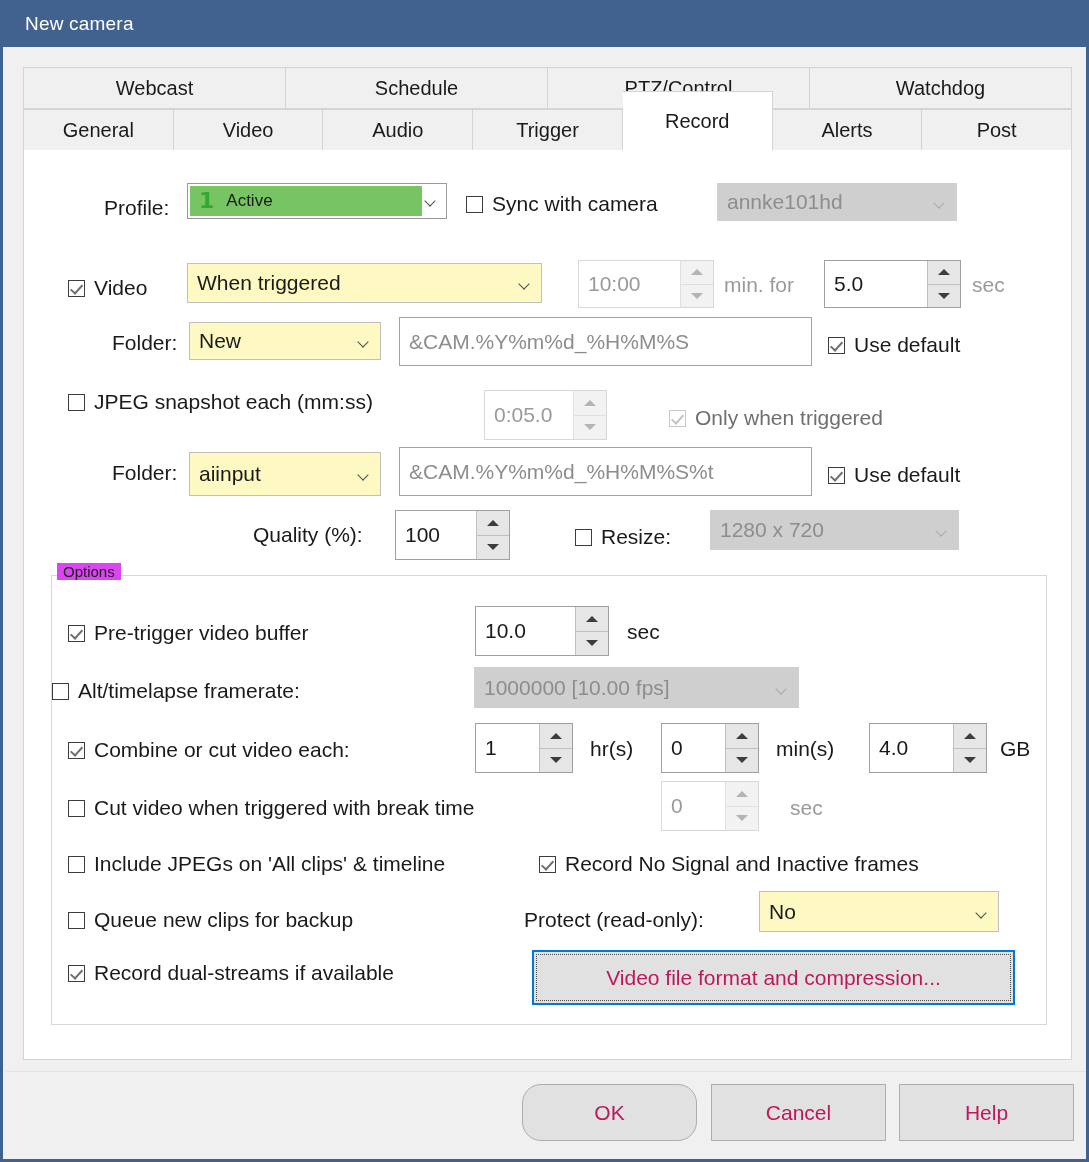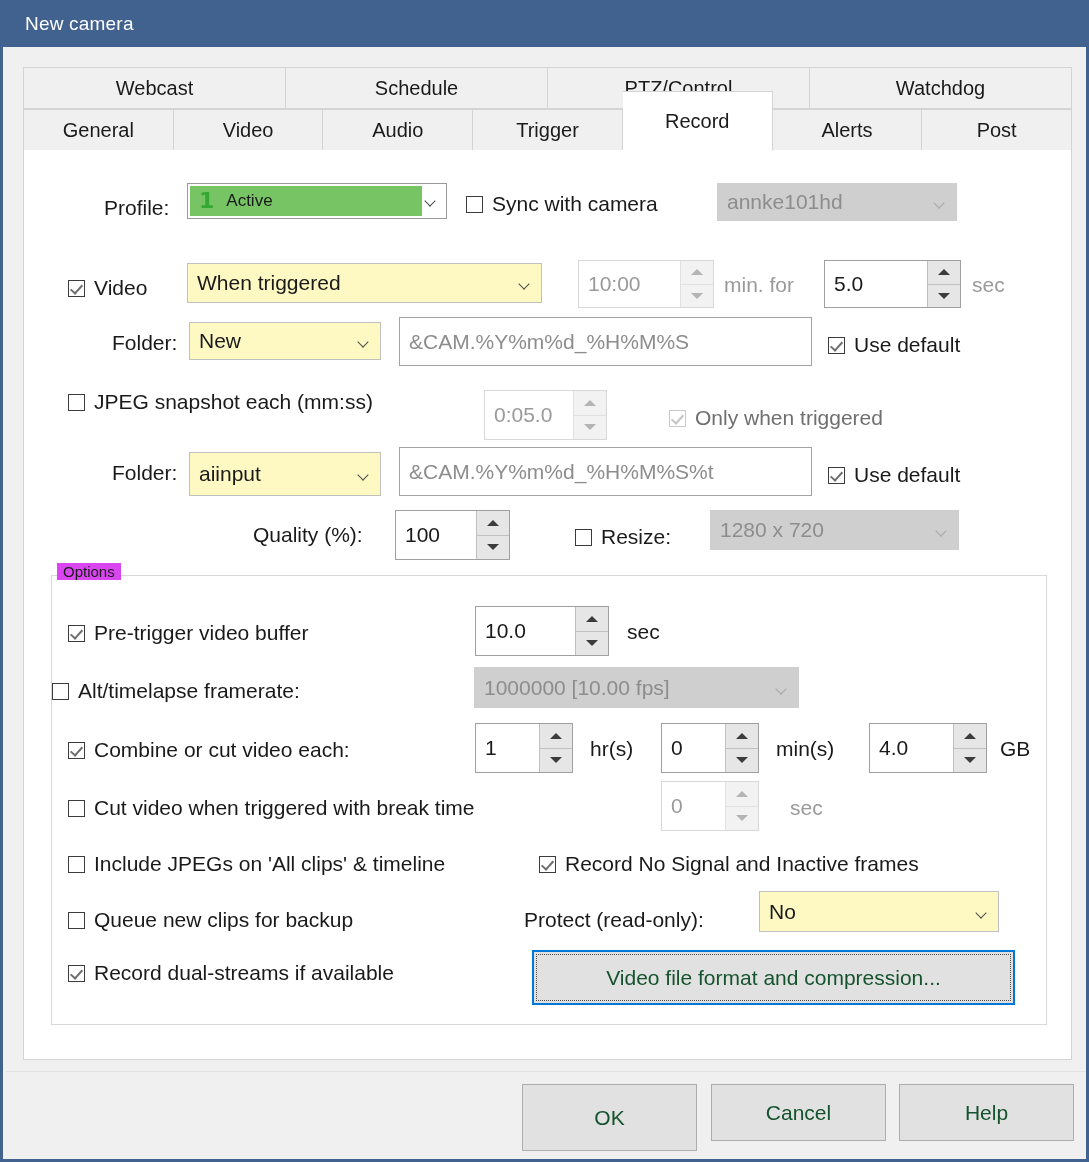--- a/index.html
+++ b/index.html
@@ -300,21 +300,21 @@
   
   .pbtn {
     position: absolute;
     box-sizing: border-box;
     background: #e1e1e1;
     border: 1px solid #adadad;
     display: flex;
     align-items: center;
     justify-content: center;
     font-size: 21px;
-    color: #14532d;
+    color: #be185d;
     white-space: nowrap;
   }
   .pbtn.focused {
     border: 2px solid #0078d7;
   }
   .pbtn.focused .inner {
     position: absolute;
     left: 2px; top: 2px; right: 2px; bottom: 2px;
     border: 1px dotted #4d4d4d;
     pointer-events: none;
@@ -558,21 +558,21 @@
       <span class="txt">Record dual-streams if available</span>
     </div>
     <div class="pbtn focused" style="left:508px; top:800px; width:483px; height:55px;">
       <span class="inner"></span>
       <span>Video file format and compression...</span>
     </div>
 
   </div>
 
   <div class="footer"></div>
-  <div class="pbtn" style="left:519px; top:1081px; width:175px; height:67px;">
+  <div class="pbtn" style="left:519px; top:1081px; width:175px; height:57px;border-radius:19px;">
     <span>OK</span>
   </div>
   <div class="pbtn" style="left:896px; top:1081px; width:175px; height:57px;">
     <span>Help</span>
   </div>
   <div class="pbtn" style="left:708px; top:1081px; width:175px; height:57px;">
     <span>Cancel</span>
   </div>
 
 </div>

